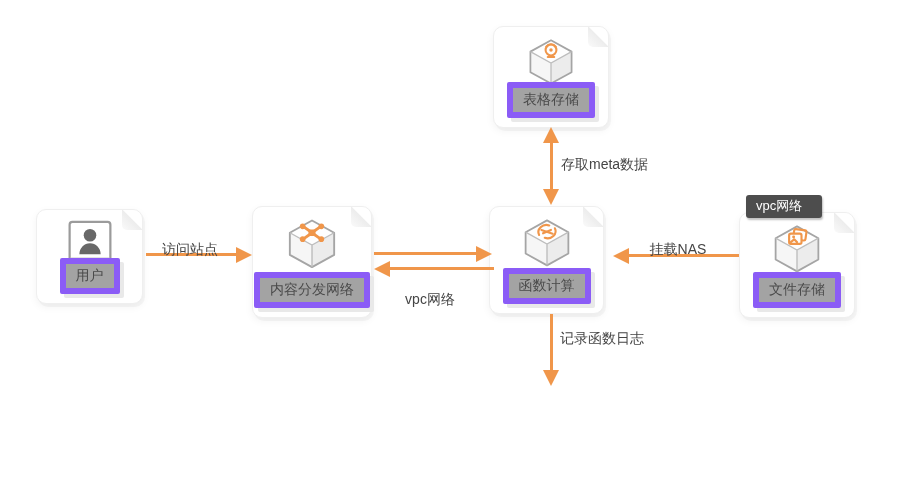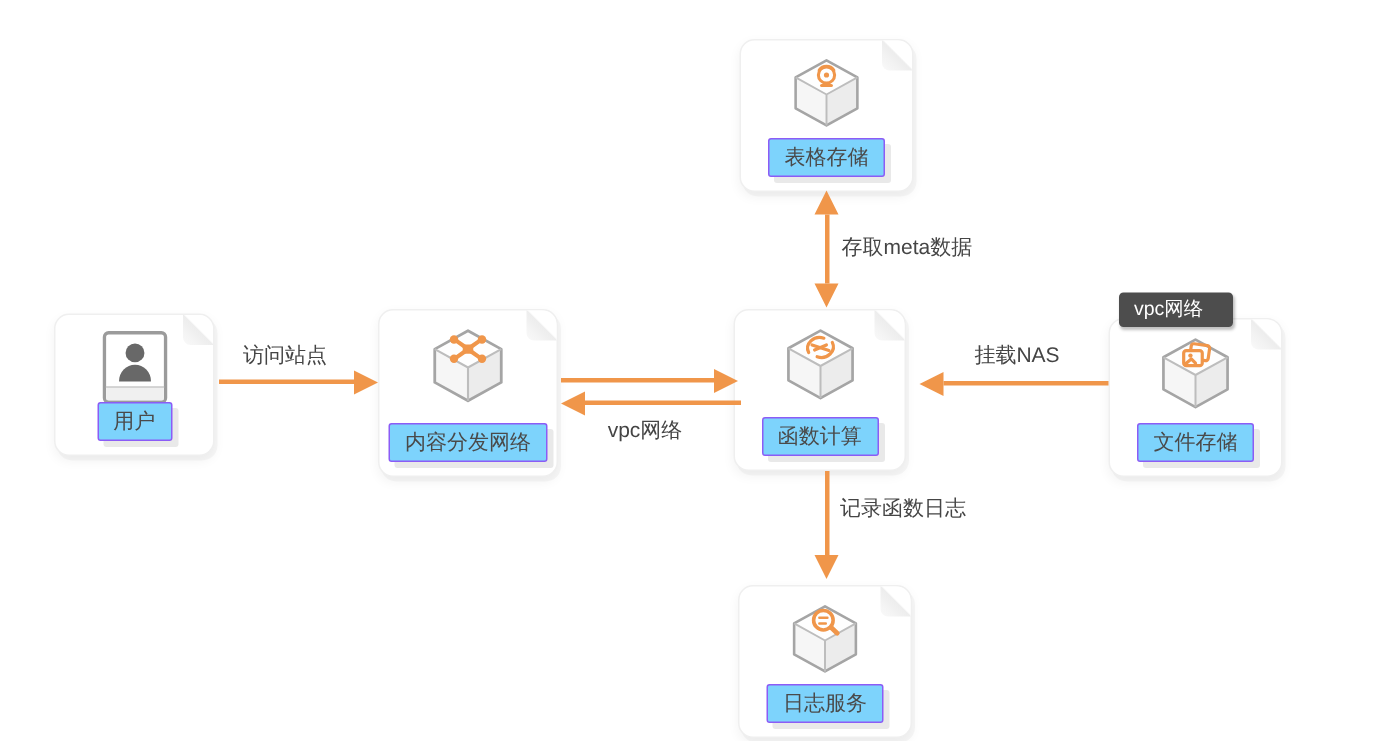--- a/index.html
+++ b/index.html
@@ -26,21 +26,21 @@
     display:flex;flex-direction:column;align-items:center;justify-content:flex-start;
   }
   .fold{
     position:absolute;top:0;right:0;width:20px;height:20px;
     background:linear-gradient(225deg,#ffffff 0%,#ffffff 46%,#ededed 50%,#fafafa 100%);
     border-top-right-radius:10px;border-bottom-left-radius:5px;
   }
   .icon-wrap{margin-top:10px;line-height:0;}
   .chip{
     position:absolute;bottom:9px;left:50%;transform:translateX(-50%);
-    background:#7dd3fc;border:1px solid #8b5cf6;border-radius:2px;
+    background:#a3a3a3;border:6px solid #8b5cf6;border-radius:2px;
     padding:3px 10px;font-size:14px;white-space:nowrap;color:var(--text);
     box-shadow:4px 4px 0 var(--chip-shadow);
   }
   .tag{
     position:absolute;left:6px;top:-18px;
     background:var(--tag-bg);color:var(--tag-text);
     font-size:13px;padding:2px 20px 3px 10px;border-radius:3px;white-space:nowrap;
     box-shadow:1px 2px 2px rgba(0,0,0,0.25);
   }
 
@@ -49,21 +49,21 @@
   .h-line{height:3px;}
   .v-line{width:3px;}
   .ah{position:absolute;width:0;height:0;border-style:solid;}
   .ah-right{border-width:8px 0 8px 16px;border-color:transparent transparent transparent var(--arrow);}
   .ah-left{border-width:8px 16px 8px 0;border-color:transparent var(--arrow) transparent transparent;}
   .ah-up{border-width:0 8px 16px 8px;border-color:transparent transparent var(--arrow) transparent;}
   .ah-down{border-width:16px 8px 0 8px;border-color:var(--arrow) transparent transparent transparent;}
   .edge-label{
     position:absolute;font-size:14px;color:#454545;white-space:nowrap;
   }
-  .edge-label.centered{transform:translateX(-50%);}
+  .edge-label.centered{transform:translateX(-50%);margin-top:13px;}
 </style>
 </head>
 <body>
 
 <div class="canvas">
 
   <div class="card" style="left:252px;top:206px;width:118px;height:110px;">
     <div class="fold"></div>
     <div class="icon-wrap">
       <svg width="56" height="56" viewBox="0 0 48 48">
@@ -158,38 +158,20 @@
           <rect x="21" y="6" width="11" height="9" rx="1.5" transform="rotate(8 26.5 10.5)"></rect>
           <rect x="17" y="9.5" width="11" height="9" rx="1.5" fill="#FEFEFE"></rect>
           <circle cx="21" cy="12.5" r="1.3" fill="#F0964A" stroke="none"></circle>
           <path d="M18.5 17 l3 -2.5 l2.5 2.5"></path>
         </g>
       </svg>
     </div>
     <div class="chip">文件存储</div>
   </div>
 
-  <div class="card" style="left:492px;top:390px;width:114px;height:100px;">
-    <div class="fold"></div>
-    <div class="icon-wrap">
-      <svg width="52" height="52" viewBox="0 0 48 48">
-        <path d="M24 3 L43 13.5 L24 24 L5 13.5 Z" fill="#FEFEFE"></path>
-        <path d="M5 13.5 L24 24 L24 43 L5 32.5 Z" fill="#F6F6F6"></path>
-        <path d="M43 13.5 L24 24 L24 43 L43 32.5 Z" fill="#ECECEC"></path>
-        <path d="M24 3 L43 13.5 L43 32.5 L24 43 L5 32.5 L5 13.5 Z" fill="none" stroke="#A5A5A5" stroke-width="1.6" stroke-linejoin="round"></path>
-        <path d="M5 13.5 L24 24 L43 13.5 M24 24 L24 43" fill="none" stroke="#BDBDBD" stroke-width="1.2"></path>
-        <g stroke="#F0964A" fill="none" stroke-linecap="round">
-          <circle cx="23" cy="11.5" r="6" stroke-width="2.2"></circle>
-          <path d="M20.5 10 h5 M20.5 13.5 h4" stroke-width="1.5"></path>
-          <path d="M27.8 16 L31.5 19.5" stroke-width="3"></path>
-        </g>
-      </svg>
-    </div>
-    <div class="chip">日志服务</div>
-  </div>
 
   <div class="edge-line h-line" style="left:146px;top:253px;width:90px;"></div>
   <div class="ah ah-right" style="left:236px;top:246.5px;"></div>
   <div class="edge-label centered" style="left:190px;top:228px;">访问站点</div>
 
   <div class="edge-line h-line" style="left:374px;top:252px;width:102px;"></div>
   <div class="ah ah-right" style="left:476px;top:245.5px;"></div>
 
   <div class="ah ah-left" style="left:374px;top:260.5px;"></div>
   <div class="edge-line h-line" style="left:390px;top:267px;width:104px;"></div>

